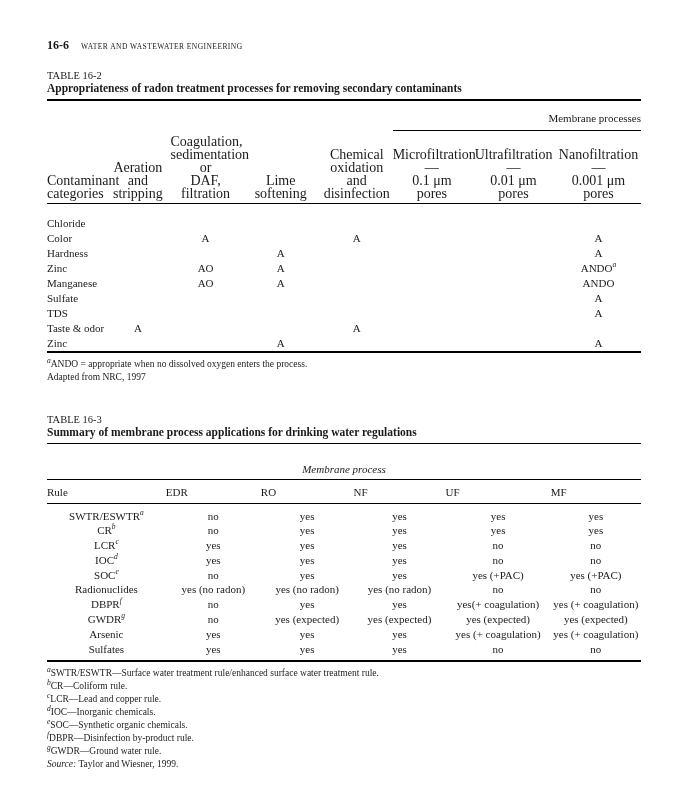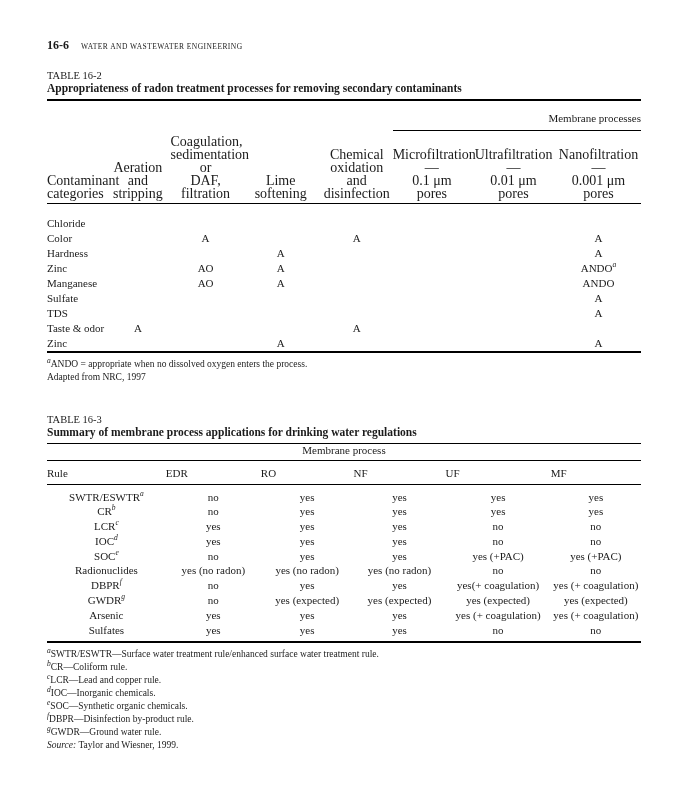--- a/index.html
+++ b/index.html
@@ -23,21 +23,21 @@
   .t1 .spanhead { font-size:11px; text-align:right; padding:11px 0 6px; border-bottom:1px solid #000; }
   .t1 tr.heads th { font-size:14px; line-height:13px; vertical-align:bottom; text-align:center;
                     padding:4px 0 3px; border-bottom:1.5px solid #000; }
   .t1 tr.heads th.left { text-align:left; }
   .t1 tbody td { font-size:11px; height:15px; line-height:15px; text-align:center; white-space:nowrap; }
   .t1 tbody td.rowlabel { text-align:left; }
   .t1 tbody tr:first-child td { padding-top:12px; }
 
   
   .t2 { border-top:1.5px solid #000; border-bottom:2px solid #000; }
-  .t2 .spanhead { font-size:11px; text-align:center; padding:0 0 4px; border-bottom:1px solid #000; }
+  .t2 .spanhead { font-size:11px; text-align:center; padding:19px 0 4px; border-bottom:1px solid #000;font-style:italic; }
   .t2 tr.heads th { font-size:11px; text-align:left; padding:6px 0 5px; border-bottom:1.5px solid #000; }
   .t2 tbody td { font-size:11px; height:14.8px; line-height:14.8px; text-align:center; white-space:nowrap; }
   .t2 tbody tr:first-child td { padding-top:5px; }
   .t2 tbody tr:last-child td { padding-bottom:4px; }
 
   .footnotes { margin-top:5px; font-size:9.5px; line-height:13px; }
   .footnotes .fnote i { font-style:italic; }
 
   .block2 { margin-top:30px; }
 </style>

